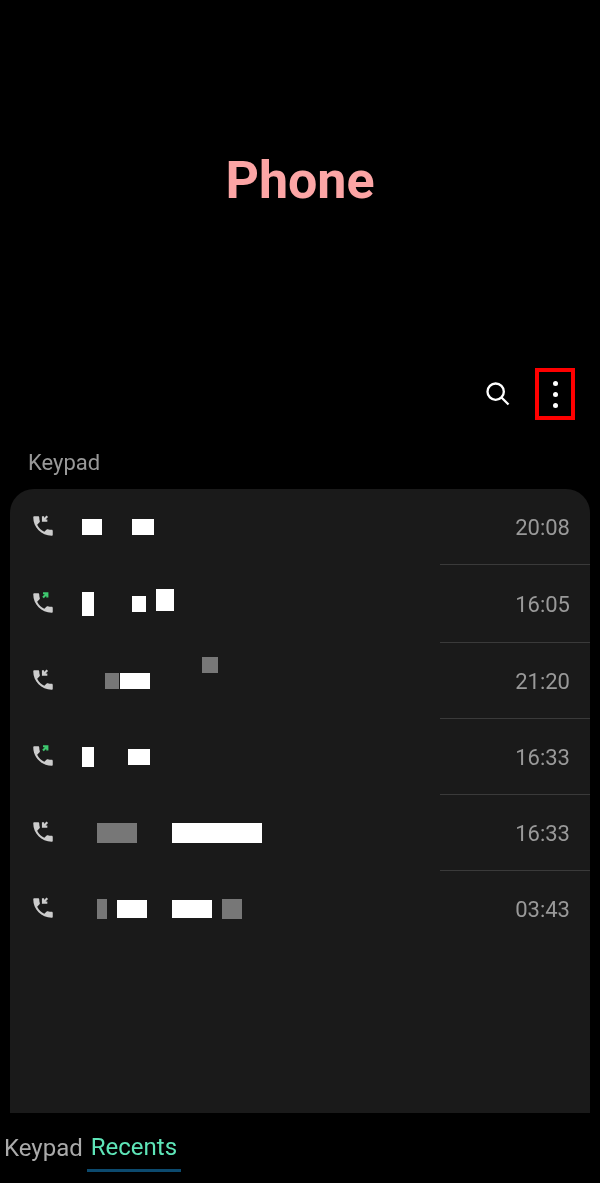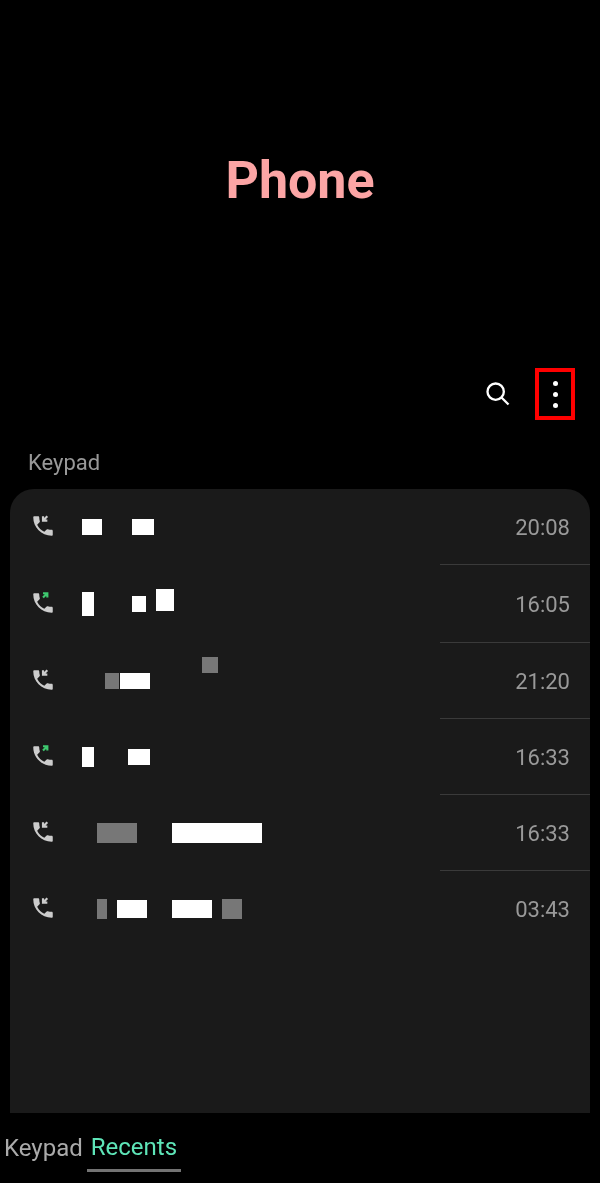--- a/index.html
+++ b/index.html
@@ -130,21 +130,21 @@
       align-items: center;
     }
     .nav-item {
       color: #aaa;
       font-size: 24px;
       padding: 8px 4px;
       cursor: pointer;
     }
     .nav-item.active {
       color: #5ee5b8;
-      border-bottom: 3px solid #737373;
+      border-bottom: 3px solid #0c4a6e;
     }
   </style>
 </head>
 <body>
 
 <div class="header">
   <div class="app-title">Phone</div>
   <div class="toolbar">
     <div class="search-btn">
       <svg width="28" height="28" viewBox="0 0 24 24" fill="none" stroke="#fff" stroke-width="2">

